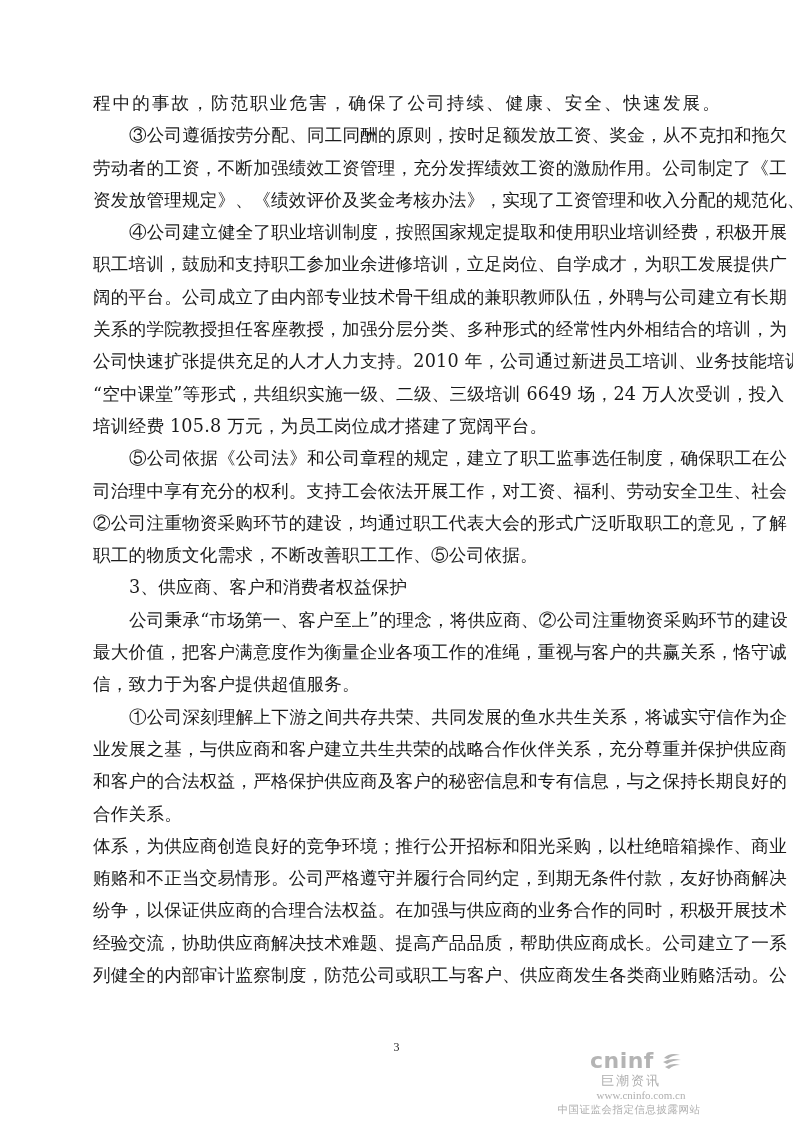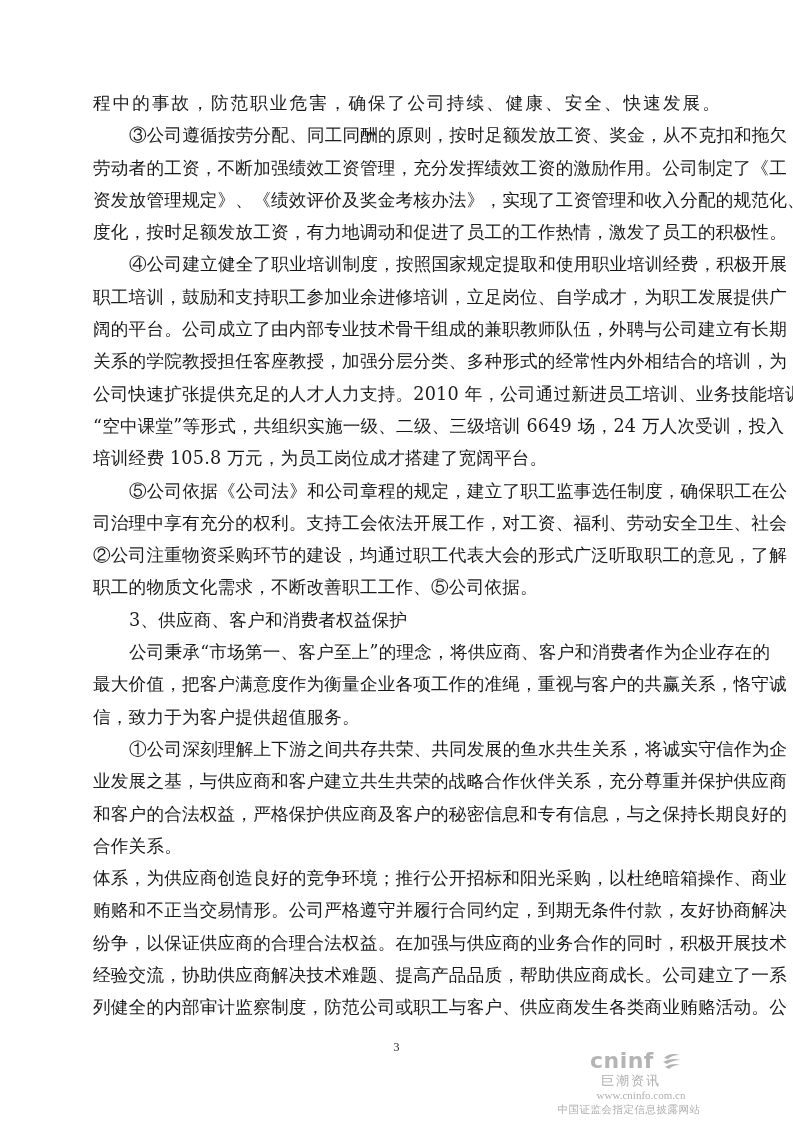--- a/index.html
+++ b/index.html
@@ -23,34 +23,33 @@
 </style>
 </head>
 <body>
 
 <div class="page">
   <div class="body-text">
     <div class="line indent" style="padding-left:0">程中的事故，防范职业危害，确保了公司持续、健康、安全、快速发展。</div>
     <div class="line indent">③公司遵循按劳分配、同工同酬的原则，按时足额发放工资、奖金，从不克扣和拖欠</div>
     <div class="line">劳动者的工资，不断加强绩效工资管理，充分发挥绩效工资的激励作用。公司制定了《工</div>
     <div class="line">资发放管理规定》、《绩效评价及奖金考核办法》，实现了工资管理和收入分配的规范化、制</div>
-    <div class="line last">度化，按时足额发放工资，有力地调动和促进了员工的工作热情，激发了员工的积极性。</div>
     <div class="line indent">④公司建立健全了职业培训制度，按照国家规定提取和使用职业培训经费，积极开展</div>
     <div class="line">职工培训，鼓励和支持职工参加业余进修培训，立足岗位、自学成才，为职工发展提供广</div>
     <div class="line">阔的平台。公司成立了由内部专业技术骨干组成的兼职教师队伍，外聘与公司建立有长期</div>
     <div class="line">关系的学院教授担任客座教授，加强分层分类、多种形式的经常性内外相结合的培训，为</div>
     <div class="line">公司快速扩张提供充足的人才人力支持。2010 年，公司通过新进员工培训、业务技能培训、</div>
     <div class="line">“空中课堂”等形式，共组织实施一级、二级、三级培训 6649 场，24 万人次受训，投入</div>
     <div class="line last">培训经费 105.8 万元，为员工岗位成才搭建了宽阔平台。</div>
     <div class="line indent">⑤公司依据《公司法》和公司章程的规定，建立了职工监事选任制度，确保职工在公</div>
     <div class="line">司治理中享有充分的权利。支持工会依法开展工作，对工资、福利、劳动安全卫生、社会</div>
     <div class="line">②公司注重物资采购环节的建设，均通过职工代表大会的形式广泛听取职工的意见，了解</div>
     <div class="line last">职工的物质文化需求，不断改善职工工作、⑤公司依据。</div>
     <div class="line indent last">3、供应商、客户和消费者权益保护</div>
-    <div class="line indent">公司秉承“市场第一、客户至上”的理念，将供应商、客户和消费者作为企业存在的</div>
+    <div class="line indent">公司秉承“市场第一、客户至上”的理念，将供应商、②公司注重物资采购环节的建设</div>
     <div class="line">最大价值，把客户满意度作为衡量企业各项工作的准绳，重视与客户的共赢关系，恪守诚</div>
     <div class="line last">信，致力于为客户提供超值服务。</div>
     <div class="line indent">①公司深刻理解上下游之间共存共荣、共同发展的鱼水共生关系，将诚实守信作为企</div>
     <div class="line">业发展之基，与供应商和客户建立共生共荣的战略合作伙伴关系，充分尊重并保护供应商</div>
     <div class="line">和客户的合法权益，严格保护供应商及客户的秘密信息和专有信息，与之保持长期良好的</div>
     <div class="line last">合作关系。</div>
     <div class="line">体系，为供应商创造良好的竞争环境；推行公开招标和阳光采购，以杜绝暗箱操作、商业</div>
     <div class="line">贿赂和不正当交易情形。公司严格遵守并履行合同约定，到期无条件付款，友好协商解决</div>
     <div class="line">纷争，以保证供应商的合理合法权益。在加强与供应商的业务合作的同时，积极开展技术</div>
     <div class="line">经验交流，协助供应商解决技术难题、提高产品品质，帮助供应商成长。公司建立了一系</div>

